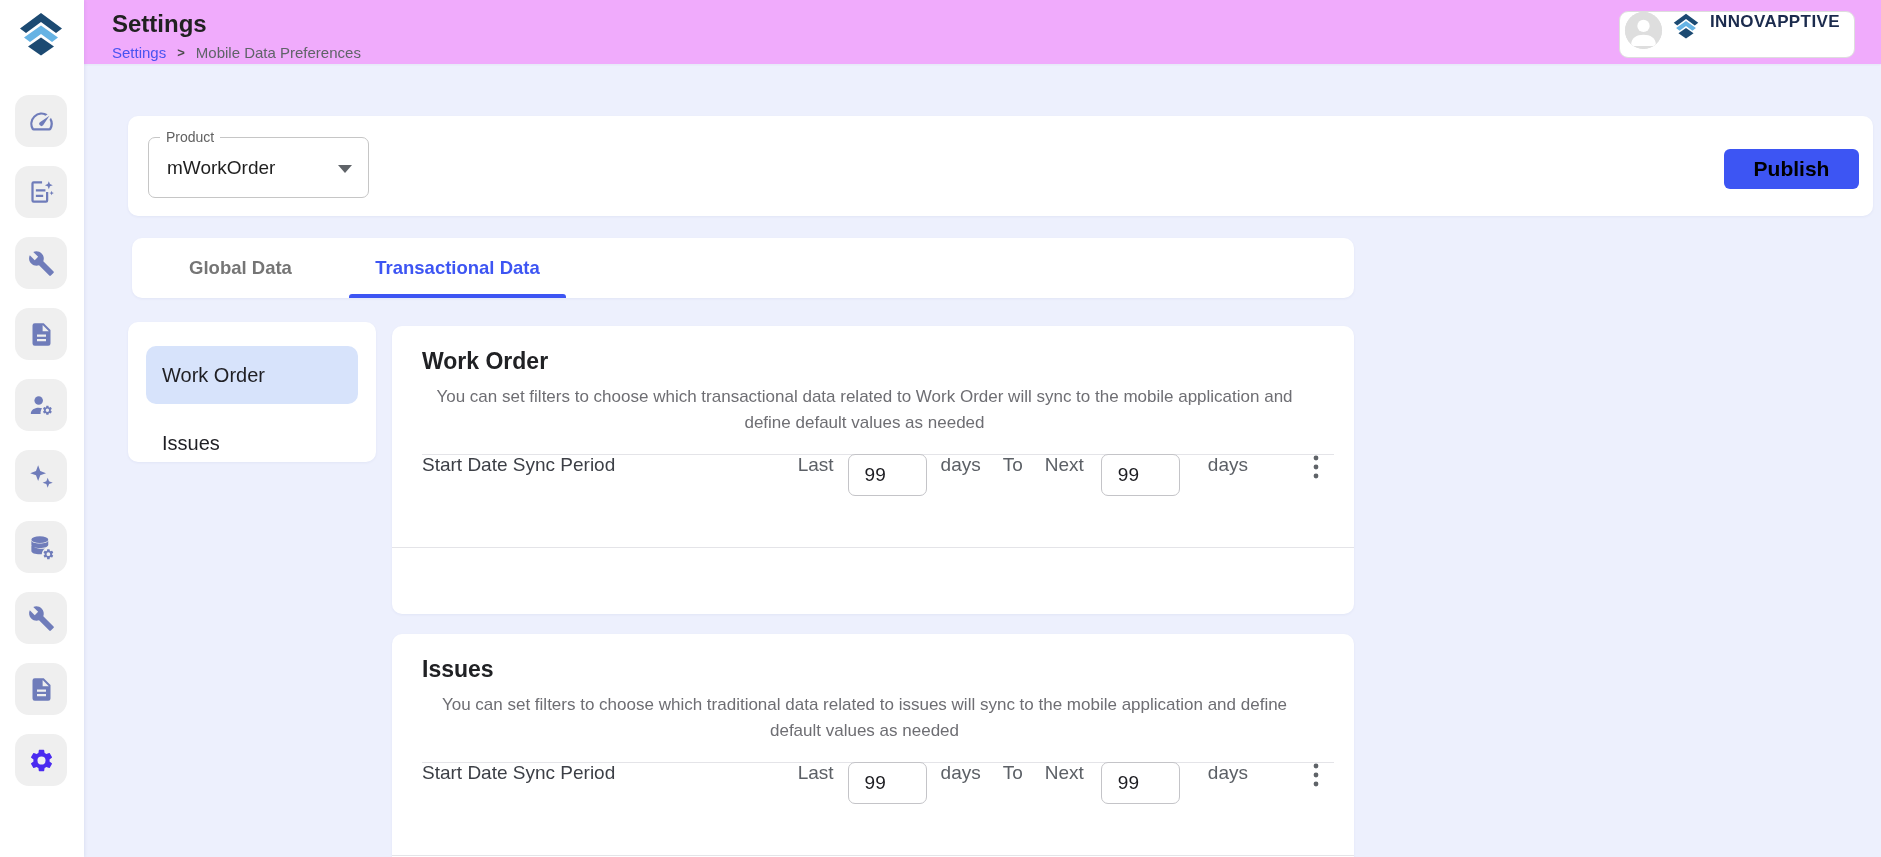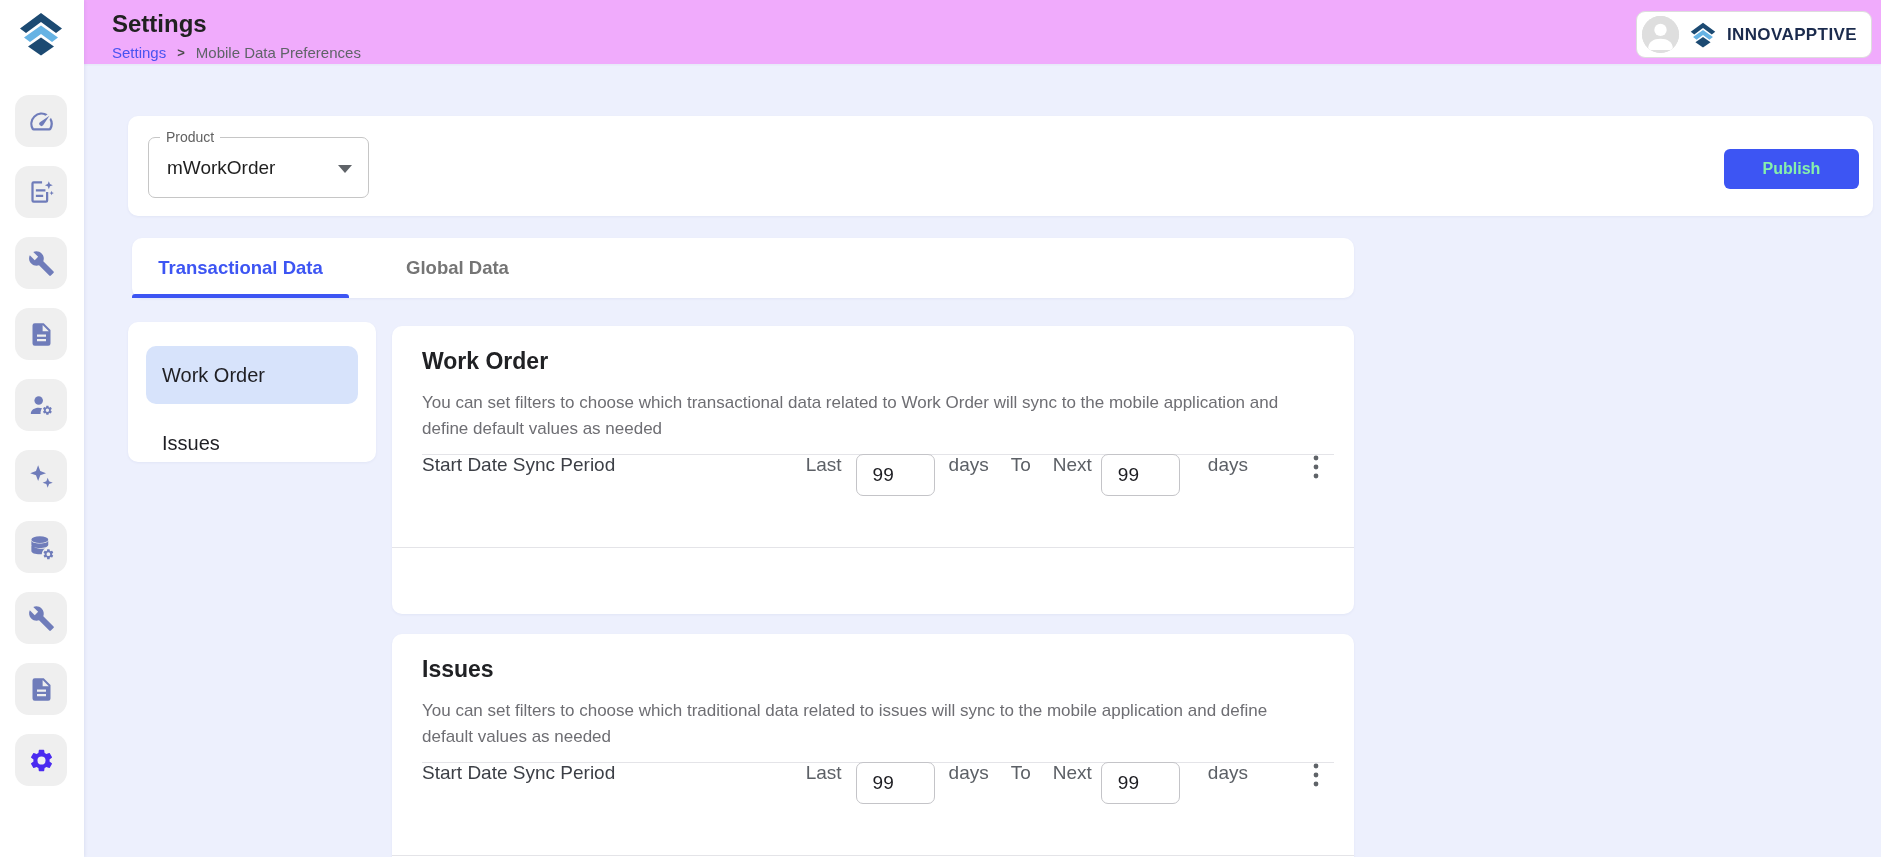--- a/index.html
+++ b/index.html
@@ -19,69 +19,69 @@
   .side-btn svg { width:27px; height:27px; fill:#6f7cba; }
   .side-btn.active svg { fill:#4b2bf0; }
   
   .header { position:absolute; left:84px; top:0; width:1797px; height:64px; background:#f0abfc;
             box-shadow:0 1px 2px rgba(40,50,100,.05); z-index:4; }
   .page-title { position:absolute; left:28px; top:10px; font-size:24px; font-weight:700; color:#212121; }
   .breadcrumb { position:absolute; left:28px; top:44px; font-size:15px; display:flex; gap:11px; align-items:center; }
   .crumb-link { color:#4853f0; text-decoration:none; cursor:pointer; }
   .crumb-sep { color:#4a4a4a; font-weight:700; font-size:13px; }
   .crumb-current { color:#5f6368; }
-  .account-badge { position:absolute; right:9px; top:11px; height:47px; min-width:217px;
+  .account-badge { position:absolute; right:26px; top:11px; height:47px; min-width:217px;
                    background:#fff; border:1px solid #ddd; border-radius:9px;
-                   display:flex; align-items:center; padding:0 14px 0 5px; gap:9px; cursor:pointer; }
+                   display:flex; padding:0 14px 0 5px; gap:9px; cursor:pointer; }
   .avatar { width:37px; height:37px; border-radius:50%; background:#dedede; overflow:hidden; flex:none; }
   .brand-mark { width:30px; height:28px; flex:none; }
   .brand-name { font-size:17px; font-weight:800; letter-spacing:.4px; color:#1b2b4d; }
   
   .content { position:absolute; left:84px; top:84px; width:1797px; height:773px; overflow:hidden; }
   .card { position:absolute; background:#fff; border-radius:10px; box-shadow:0 1px 3px rgba(25,39,120,.05); }
   
   .product-card { left:44px; top:32px; width:1745px; height:100px; }
   .select-field { position:absolute; left:20px; top:21px; width:221px; height:61px;
                   border:1px solid #c6c6c6; border-radius:7px; cursor:pointer; background:#fff; }
   .select-label { position:absolute; top:-9px; left:11px; background:#fff; padding:0 6px;
                   font-size:14px; color:#616161; }
   .select-value { position:absolute; left:18px; top:0; line-height:59px; font-size:19px; color:#1f1f1f; }
   .select-arrow { position:absolute; right:16px; top:27px; width:0; height:0;
                   border-left:7px solid transparent; border-right:7px solid transparent;
                   border-top:8px solid #5f6368; }
   .publish-btn { position:absolute; right:14px; top:33px; width:135px; height:40px;
-                 background:#3d55f3; color:#86efac; border:none; border-radius:6px;
-                 font-size:16px; font-weight:700; cursor:pointer; font-family:inherit;text-align:center; }
+                 background:#3d55f3; color:#000000; border:none; border-radius:6px;
+                 font-size:21px; font-weight:700; cursor:pointer; font-family:inherit;text-align:center; }
   
   .tab-card { left:48px; top:154px; width:1222px; height:60px; display:flex; }
   .tab { width:217px; height:60px; display:flex; align-items:center; justify-content:center;
          font-size:18.5px; font-weight:600; color:#757575; cursor:pointer; position:relative; }
   .tab.active { color:#3d55f3; }
   .tab-indicator { position:absolute; bottom:0; left:0; width:100%; height:4px; background:#3d55f3;
                    border-radius:3px 3px 0 0; }
   
   .nav-card { left:44px; top:238px; width:248px; height:140px; }
   .nav-item { position:absolute; left:18px; width:212px; height:58px; border-radius:10px;
               display:flex; align-items:center; padding-left:16px; font-size:20px; color:#1f1f24; cursor:pointer; }
   .nav-item.selected { top:24px; background:#d7e3fb; font-weight:500; }
   .nav-item.plain { top:92px; background:transparent; }
   
   .section-card { left:308px; width:962px; }
   .section-card.wo { top:242px; height:288px; }
   .section-card.iss { top:550px; height:400px; }
   .sec-title { position:absolute; left:30px; top:22px; font-size:23px; font-weight:700; color:#202124; }
-  .sec-desc { position:absolute; left:30px; top:64px; width:885px; font-size:17px; line-height:26px; color:#6e6e73; }
+  .sec-desc { position:absolute; left:30px; top:58px; width:885px; font-size:17px; line-height:26px; color:#6e6e73;text-align:center; }
   .sec-divider { position:absolute; left:30px; right:20px; top:128px; border-top:1px solid #e4e4e8; }
   .sync-row { position:absolute; left:0; right:0; top:128px; height:94px; display:flex; align-items:flex-start;
               padding:0 4px 0 30px; border-bottom:1px solid #e4e4e8; }
   .row-label { font-size:19px; color:#3c3f46; }
   .row-spacer { flex:1; }
   .tok { font-size:19px; color:#5c6066; }
   .tok.to { margin:0 22px; }
-  .tok.next { margin-right:9px; }
+  .tok.next { margin-right:17px; }
   .num-input { width:79px; height:42px; border:1px solid #c4c4c8; border-radius:7px;
                padding-left:16px; font-size:19px; color:#1c1c21; font-family:inherit; outline:none;
                margin:0 14px; }
   .num-input.second { margin:0 14px 0 0; }
   .kebab-btn { margin-left:56px; margin-right:22px; background:none; border:none; cursor:pointer;
                width:24px; height:26px; display:flex; align-items:center; justify-content:center; }
   .kebab-btn svg { width:6px; height:24px; fill:#5f6368; }
   .hidden-defs { position:absolute; width:0; height:0; overflow:hidden; }
 </style>
 </head>
@@ -224,26 +224,26 @@
   <section class="card product-card">
     <div class="select-field">
       <span class="select-label">Product</span>
       <span class="select-value">mWorkOrder</span>
       <span class="select-arrow"></span>
     </div>
     <button class="publish-btn">Publish</button>
   </section>
 
   <section class="card tab-card">
+    <div class="tab">
+      <span>Global Data</span>
+    </div>
     <div class="tab active">
       <span>Transactional Data</span>
       <span class="tab-indicator"></span>
-    </div>
-    <div class="tab">
-      <span>Global Data</span>
     </div>
   </section>
 
   <section class="card nav-card">
     <div class="nav-item selected">Work Order</div>
     <div class="nav-item plain">Issues</div>
   </section>
 
   <section class="card section-card wo">
     <h2 class="sec-title">Work Order</h2>

